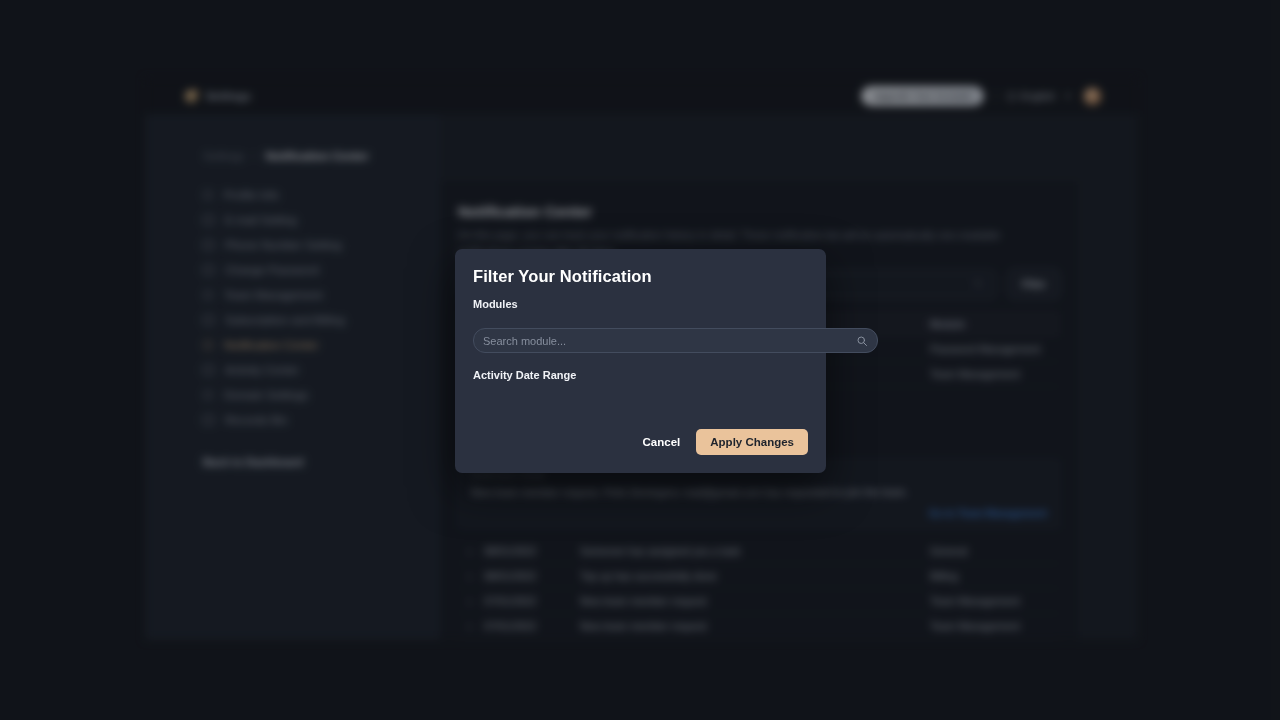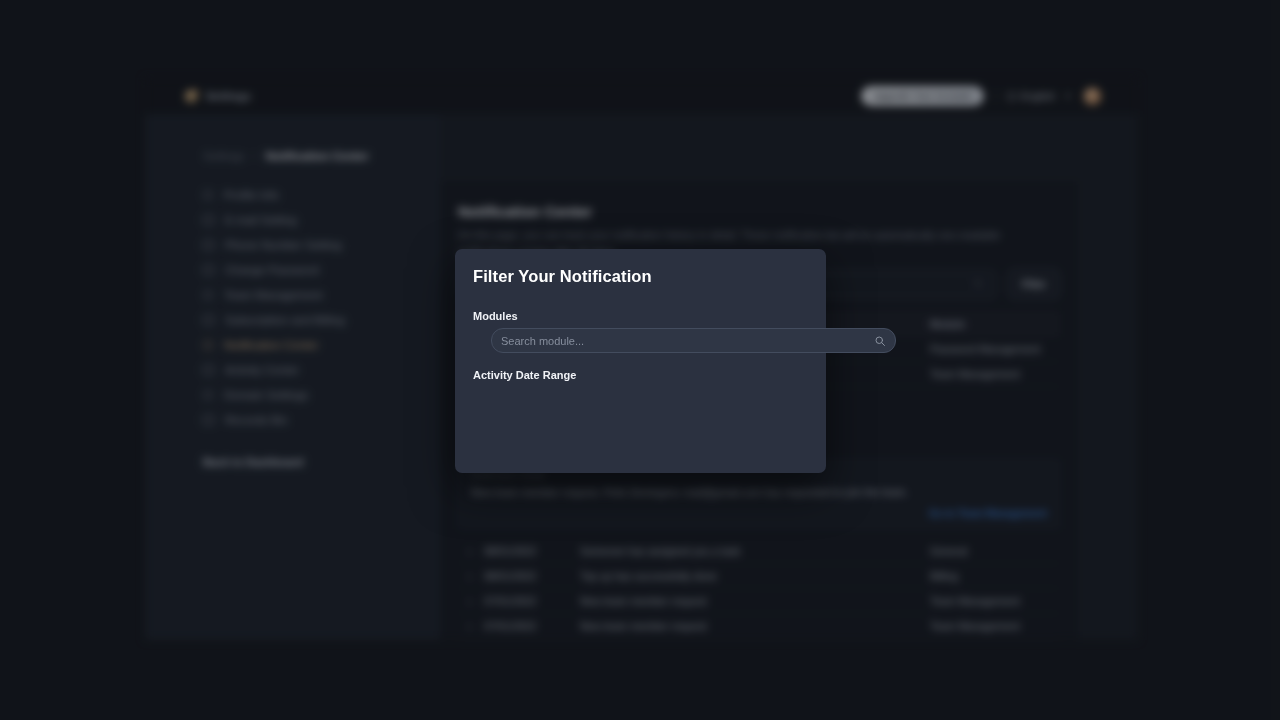--- a/index.html
+++ b/index.html
@@ -217,25 +217,25 @@
   }
   .m-title {
     position:absolute; left:18px; top:18px;
     color:#ffffff; font-size:16.5px; font-weight:700;
     letter-spacing:.1px;
   }
   .m-label {
     position:absolute; left:18px;
     color:#f0f2f6; font-size:11px; font-weight:700;
   }
-  .m-label.l1 { top:61px; }
+  .m-label.l1 { top:49px; }
   .m-label.l2 { top:120px;text-align:right; }
 
   .m-field {
-    position:absolute; left:36px;
+    position:absolute; left:18px;
     width:405px; height:25px;
     background:#2f3645;
     border:1px solid #434c5e;
     border-radius:12px;
     display:flex; align-items:center;
     padding:0 9px;
     font-size:11px;
   }
   .m-field.f1 { top:79px; }
   .m-field.f2 { top:140px; }
@@ -424,15 +424,19 @@
       <span class="m-fico">
         <svg width="12" height="12" viewBox="0 0 24 24" fill="none" stroke="#a8b0bd" stroke-width="2" stroke-linecap="round">
           <circle cx="10.5" cy="10.5" r="6.5"></circle>
             <line x1="15.3" y1="15.3" x2="21" y2="21"></line>
         </svg>
       </span>
     </div>
 
     <div class="m-label l2">Activity Date Range</div>
 
+    <div class="m-actions">
+      <button class="btn-cancel">Cancel</button>
+      <button class="btn-apply">Apply Changes</button>
+    </div>
   </div>
 
 </div>
 
 </body></html>

